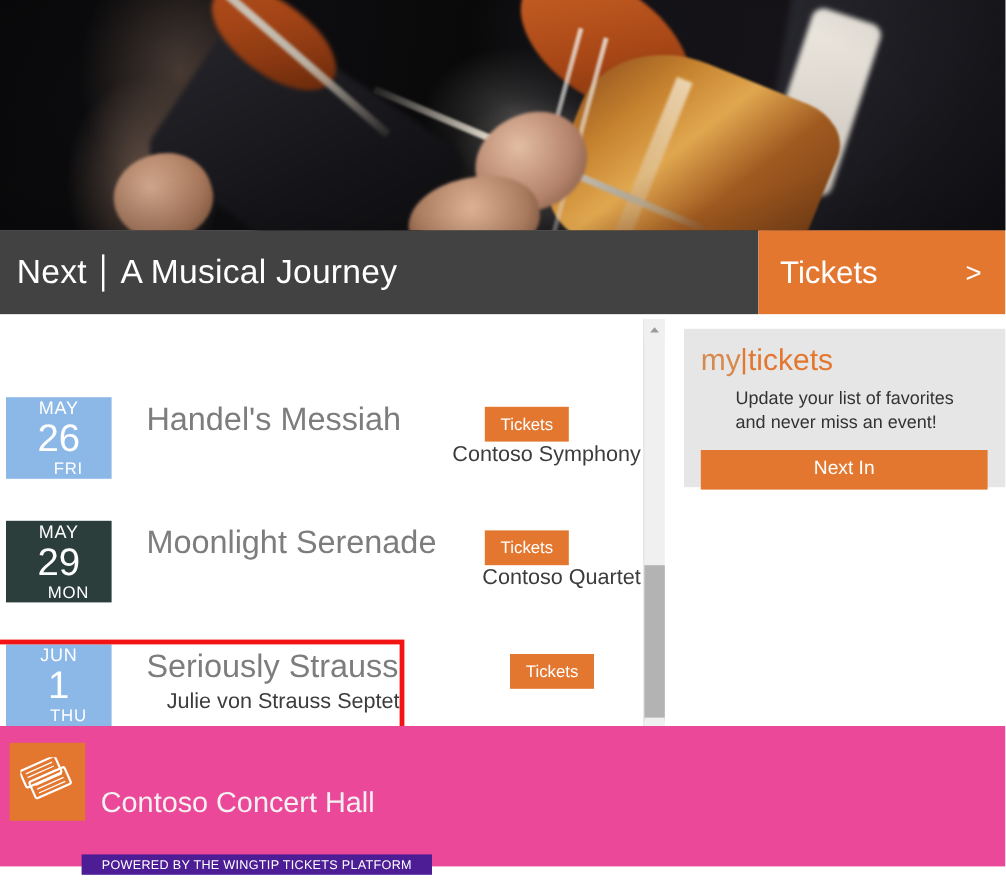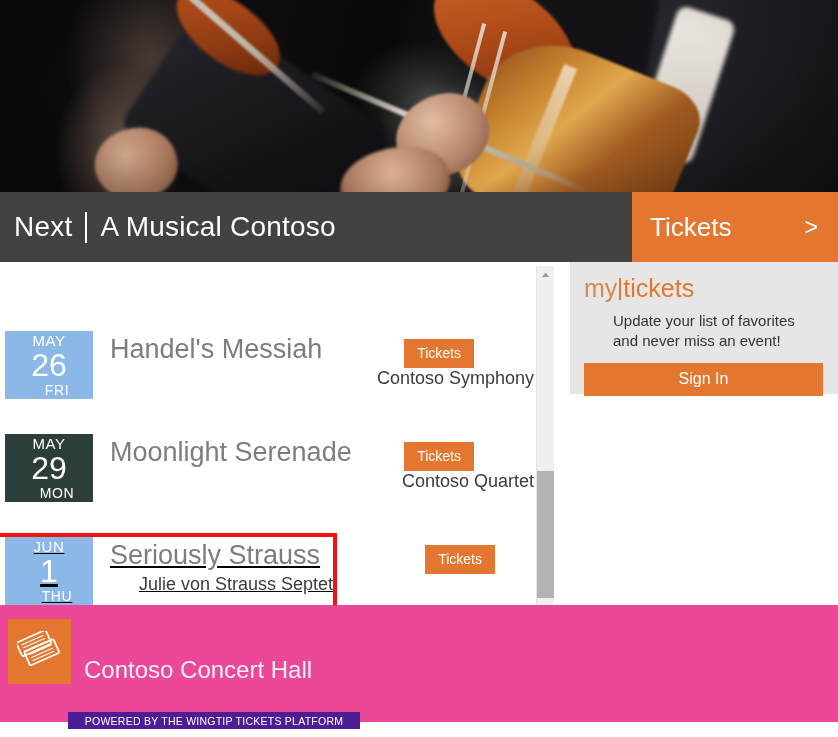--- a/index.html
+++ b/index.html
@@ -231,20 +231,21 @@
     left: 0; top: -34px;
     width: 534px;
   }
   .event-row {
     position: relative;
     display: flex;
     align-items: flex-start;
     height: 68px;
     margin-bottom: 35px;
     cursor: pointer;
+    gap: 12px;
   }
   .date-tile {
     width: 88px;
     height: 68px;
     flex: none;
     margin-left: 5px;
     color: #ffffff;
     display: flex;
     flex-direction: column;
     align-items: center;
@@ -298,21 +299,20 @@
     border: none;
     cursor: pointer;
     font-family: "Liberation Sans", sans-serif;
     line-height: 1;
   }
   .event-row.highlighted {
     outline: 4px solid #f21414;
     outline-offset: 0;
     width: 333px;
     background: #ffffff;
-    text-decoration: underline;
   }
   .event-row.highlighted .tickets-btn {
     outline: none;
   }
 
   
   .partial-row {
     position: relative;
     height: 68px;
     margin-bottom: 35px;
@@ -346,21 +346,21 @@
     top: 205px;
     width: 17px;
     height: 130px;
     background: #b3b3b3;
     cursor: pointer;
   }
 
   
   .mytickets {
     position: absolute;
-    left: 570px; top: 0;
+    left: 570px; top: 12px;
     width: 268px; height: 132px;
     background: #e6e6e6;
   }
   .mytickets-inner {
     padding: 14px 15px 0 14px;
   }
   .mt-logo {
     font-size: 25px;
     font-weight: 300;
     color: #e3772f;
@@ -457,21 +457,21 @@
       <div class="hero-shape hand-mid"></div>
       <div class="hero-shape hand-low"></div>
     </div>
     <div class="hero-vignette"></div>
   </div>
 
   <div class="header-band">
     <div class="header-left">
       <span class="next-label">Next</span>
       <span class="header-divider"></span>
-      <span class="event-name">A Musical Contoso</span>
+      <span class="event-name">A Musical Journey</span>
     </div>
     <div class="header-cta">
       <span class="header-cta-label">Tickets</span>
       <span class="header-cta-arrow">&gt;</span>
     </div>
   </div>
 
   <div class="content">
 
     <div class="event-list-wrap">
@@ -538,21 +538,21 @@
     </div>
 
     <div class="mytickets">
       <div class="mytickets-inner">
         <div class="mt-logo">
           <span class="dim">my</span>
           <span class="bar"></span>
           <span>tickets</span>
         </div>
         <div class="mt-text">Update your list of favorites and never miss an event!</div>
-        <button class="signin-btn">Sign In</button>
+        <button class="signin-btn">Next In</button>
       </div>
     </div>
 
   </div>
 
   <div class="footer">
     <div class="footer-logo">
       <svg width="46" height="42" viewBox="0 0 46 42" aria-hidden="true">
         <g transform="rotate(-24 23 21)" fill="none" stroke="#ffffff" stroke-width="1.8">
           <rect x="5" y="3" width="32" height="15" rx="1.5"></rect>

